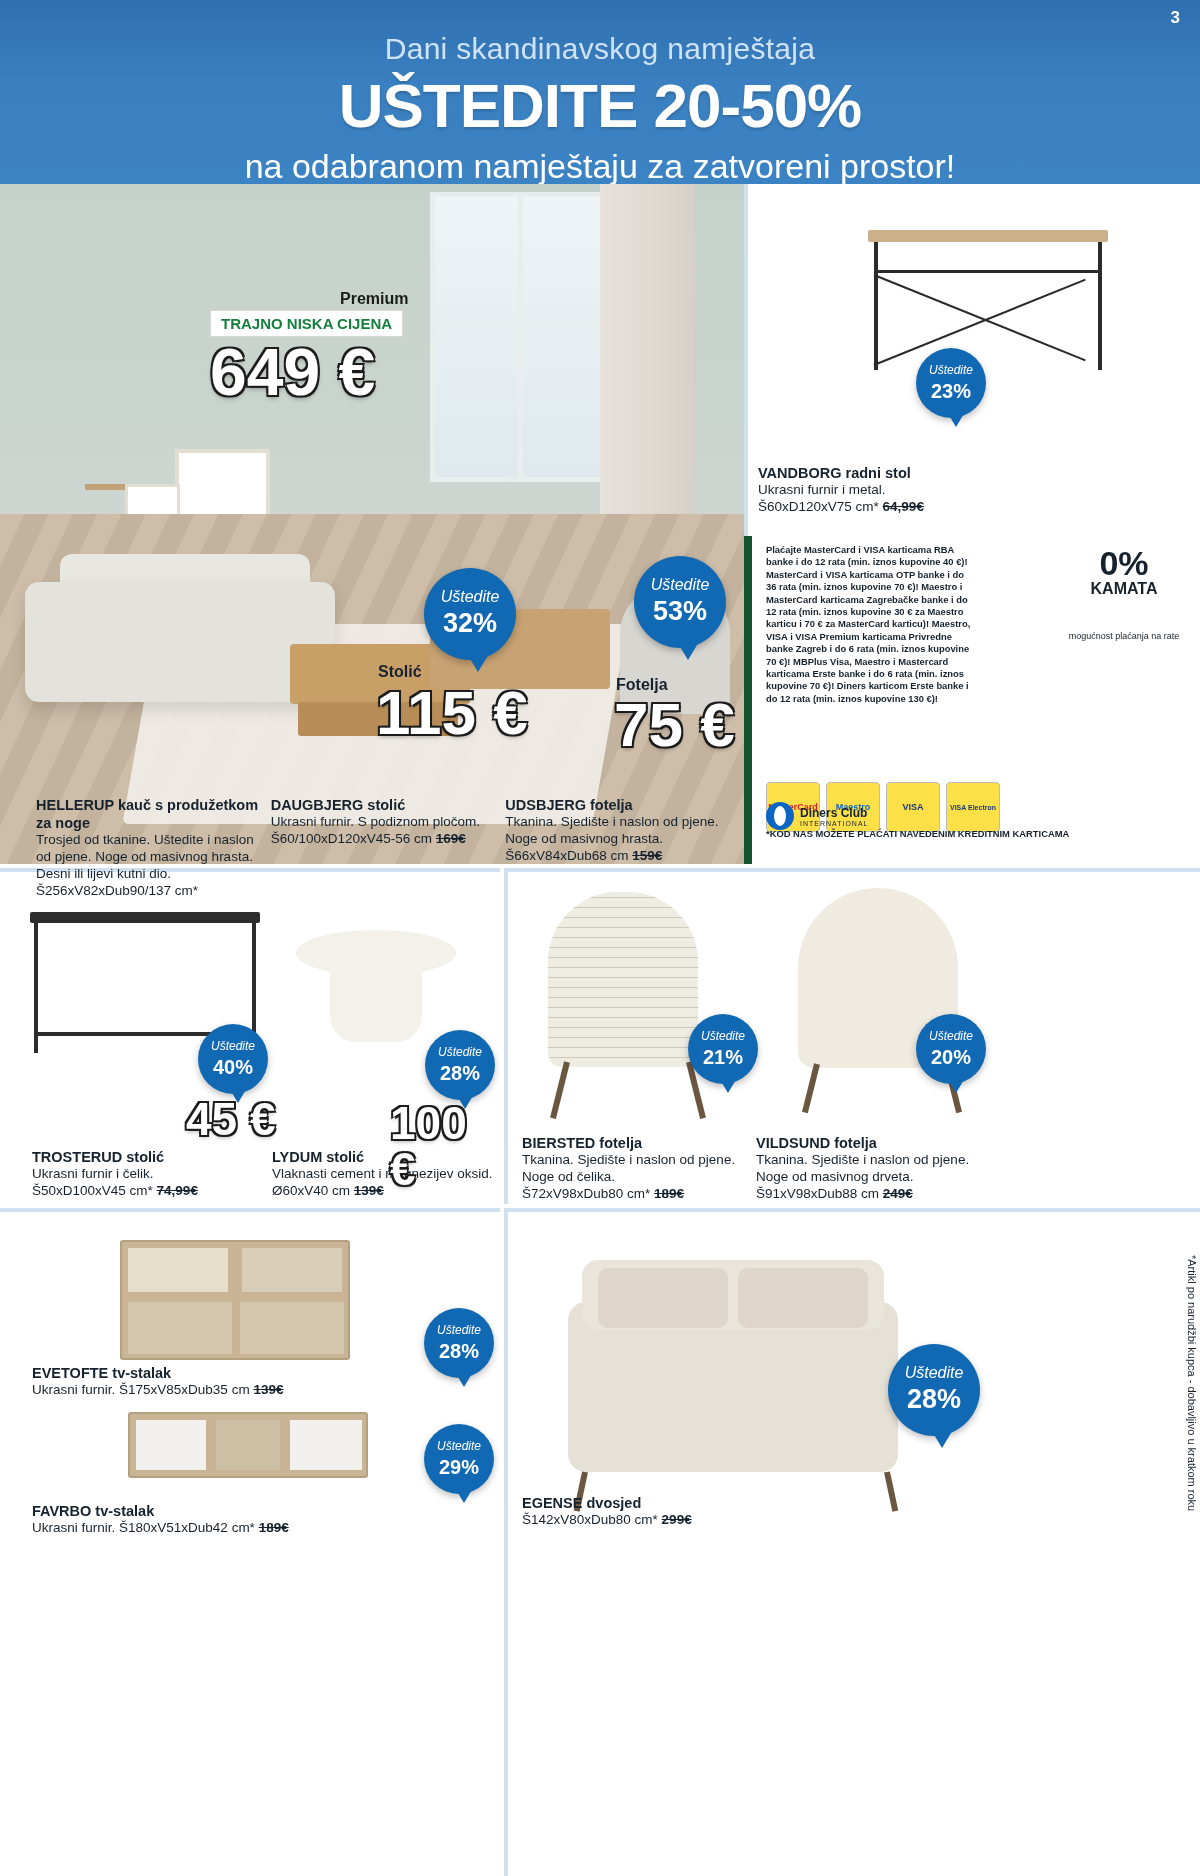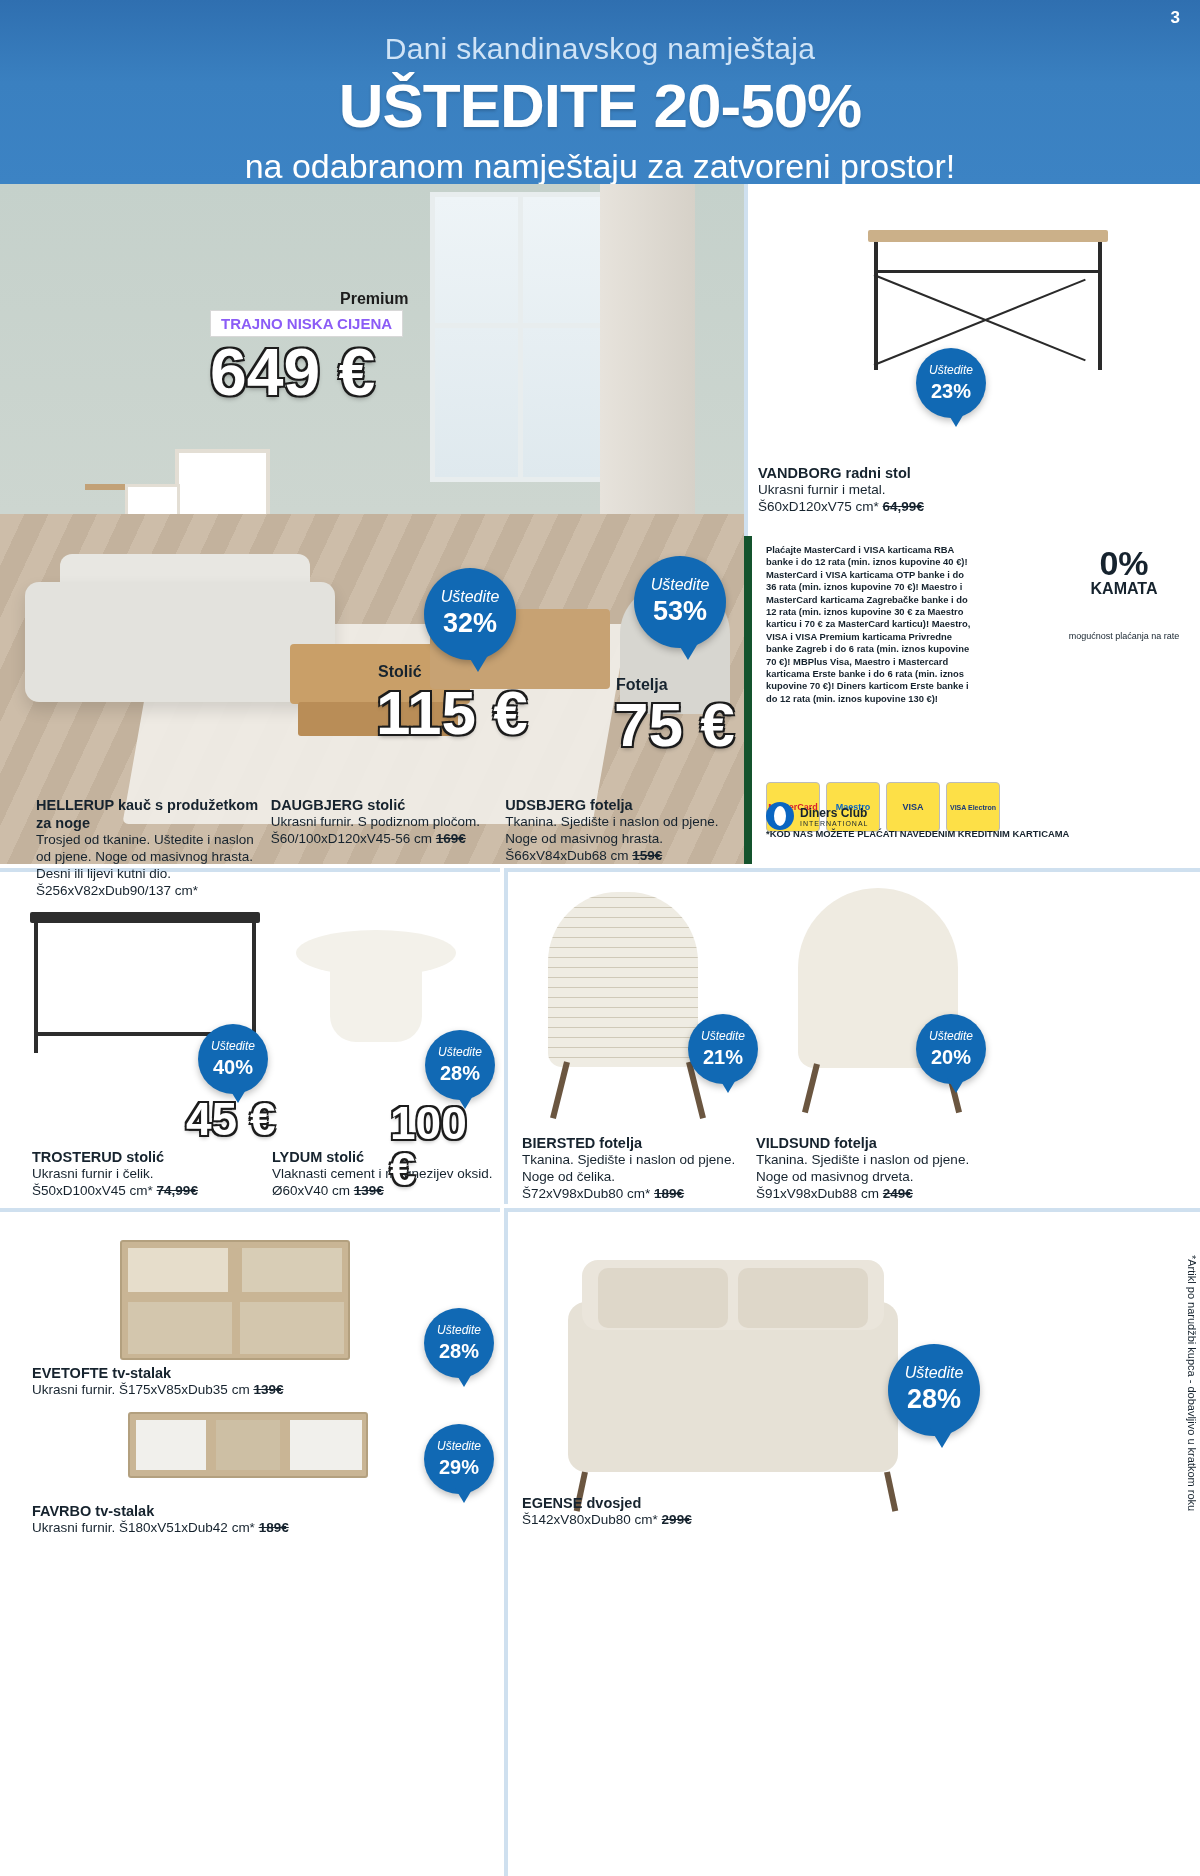--- a/index.html
+++ b/index.html
@@ -104,21 +104,21 @@
   .hero .frame2 {
     position:absolute; left:125px; top:300px; width:55px; height:48px;
     background:#fff; border:3px solid #e3ded4;
   }
   
   .tag-trosjed {
     position:absolute; left:210px; top:290px; z-index:8; text-align:left;
   }
   .tag-trosjed .lbl { font-size:16px; font-weight:bold; color:#1c1c1c; margin-left:130px;}
   .ribbon {
-    background:#ffffff; color:#8b5cf6; font-weight:bold; font-size:15px;
+    background:#ffffff; color:#15803d; font-weight:bold; font-size:15px;
     padding:4px 10px; display:inline-block; margin-top:2px;
     border:1px solid #d8d8d8;
   }
   .bigprice {
     font-size:66px; font-weight:bold; color:#ffffff; line-height:1;
     text-shadow: -2px -2px 0 #1c1c1c, 2px -2px 0 #1c1c1c, -2px 2px 0 #1c1c1c, 2px 2px 0 #1c1c1c,
                  0 3px 5px rgba(0,0,0,.35);
     margin-top:2px;
   }
   

